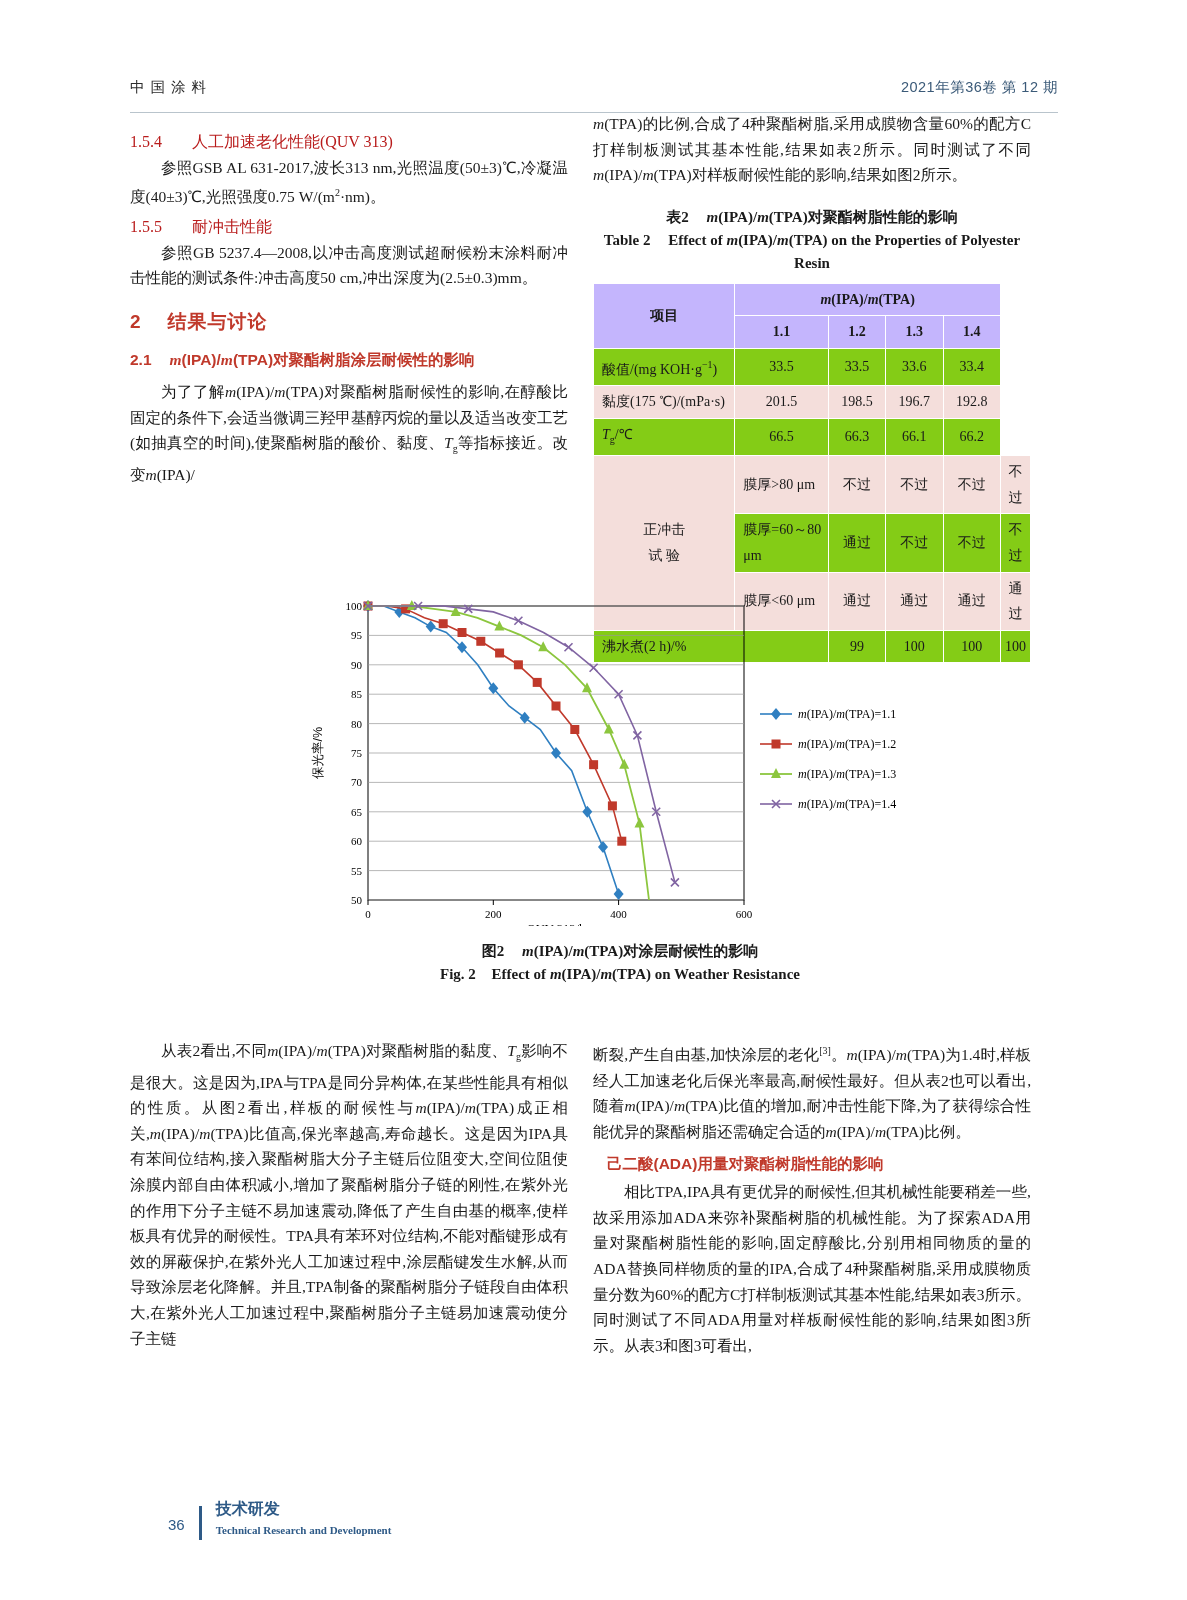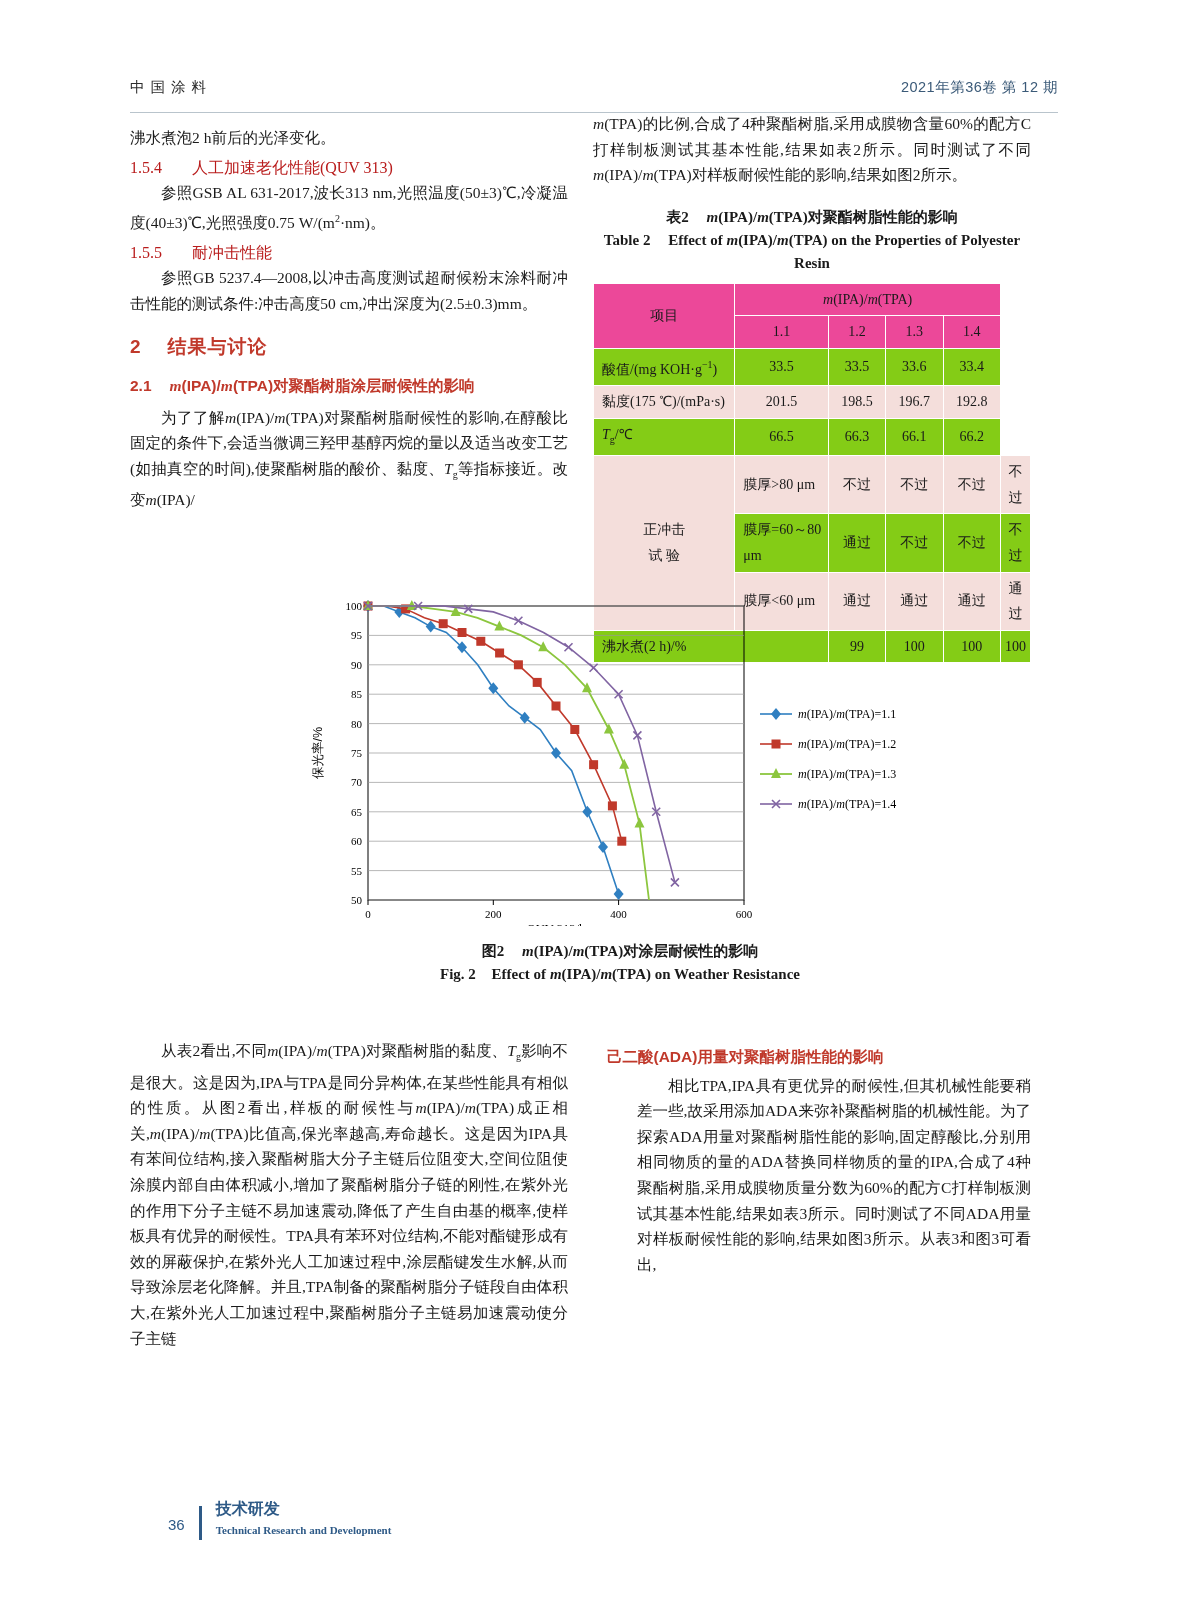--- a/index.html
+++ b/index.html
@@ -30,21 +30,21 @@
   .h4{color:#b91c1c;font-size:16px;}
   i{font-family:"Liberation Serif",serif;}
   .sub{font-size:10px;vertical-align:sub;}
   .sup{font-size:10px;vertical-align:super;}
 
   
   .tbl-cap{font-size:15px;text-align:center;line-height:23px;}
   .tbl-cap b{font-weight:bold;margin-top:16px;}
   table.data{border-collapse:collapse;width:438px;font-size:14px;font-family:"Liberation Serif",serif;}
   table.data td,table.data th{border:1px solid #ffffff;padding:3px 4px;text-align:center;vertical-align:middle;}
-  table.data .hd{background:#ec4899;font-weight:normal;}
+  table.data .hd{background:#c4b5fd;font-weight:bold;}
   table.data .odd{background:#f4dedb;}
   table.data .even{background:#84cc16;}
   table.data .lcell{text-align:left;padding-left:8px;}
 
   
   .figcap{font-size:15px;text-align:center;line-height:23px;}
 
   
   .footer{position:absolute;left:130px;bottom:60px;width:928px;}
   .pg-no{font-family:"Liberation Sans",sans-serif;font-size:15px;color:#2e5a87;font-weight:normal;margin-left:38px;}
@@ -56,21 +56,20 @@
 <body>
 
 <div class="page">
 
   <div class="hdr">
     <div class="hdr-left">中 国 涂 料</div>
     <div class="hdr-right">2021年第36卷   第 12 期</div>
   </div>
 
   <div class="col col-l" style="top:125px;">
-    <p>沸水煮泡2 h前后的光泽变化。</p>
 
     <p style="margin-top:4px;">
       <span class="h4">1.5.4</span>
       <span class="h4" style="padding-left:26px;">人工加速老化性能(QUV 313)</span>
     </p>
     <p class="ind">
       参照GSB AL 631-2017,波长313 nm,光照温度(50±3)℃,冷凝温度(40±3)℃,光照强度0.75 W/(m<span class="sup">2</span>·nm)。
     </p>
 
     <p style="margin-top:4px;">
@@ -314,25 +313,28 @@
     </div>
   </div>
 
   <div class="col col-l" style="top:1038px;">
     <p class="ind">
       从表2看出,不同<i>m</i>(IPA)/<i>m</i>(TPA)对聚酯树脂的黏度、<i>T</i><span class="sub">g</span>影响不是很大。这是因为,IPA与TPA是同分异构体,在某些性能具有相似的性质。从图2看出,样板的耐候性与<i>m</i>(IPA)/<i>m</i>(TPA)成正相关,<i>m</i>(IPA)/<i>m</i>(TPA)比值高,保光率越高,寿命越长。这是因为IPA具有苯间位结构,接入聚酯树脂大分子主链后位阻变大,空间位阻使涂膜内部自由体积减小,增加了聚酯树脂分子链的刚性,在紫外光的作用下分子主链不易加速震动,降低了产生自由基的概率,使样板具有优异的耐候性。TPA具有苯环对位结构,不能对酯键形成有效的屏蔽保护,在紫外光人工加速过程中,涂层酯键发生水解,从而导致涂层老化降解。并且,TPA制备的聚酯树脂分子链段自由体积大,在紫外光人工加速过程中,聚酯树脂分子主链易加速震动使分子主链
     </p>
   </div>
 
   <div class="col col-r" style="top:1038px;">
+    <p>
+      断裂,产生自由基,加快涂层的老化<span class="sup">[3]</span>。<i>m</i>(IPA)/<i>m</i>(TPA)为1.4时,样板经人工加速老化后保光率最高,耐候性最好。但从表2也可以看出,随着<i>m</i>(IPA)/<i>m</i>(TPA)比值的增加,耐冲击性能下降,为了获得综合性能优异的聚酯树脂还需确定合适的<i>m</i>(IPA)/<i>m</i>(TPA)比例。
+    </p>
     <p style="margin-top:6px;">
       <span class="h3"></span>
       <span class="h3" style="padding-left:14px;">己二酸(ADA)用量对聚酯树脂性能的影响</span>
     </p>
-    <p class="ind" style="margin-top:3px;margin-left:44px;">相比TPA,IPA具有更优异的耐候性,但其机械性能要稍差一些,故采用添加ADA来弥补聚酯树脂的机械性能。为了探索ADA用量对聚酯树脂性能的影响,固定醇酸比,分别用相同物质的量的ADA替换同样物质的量的IPA,合成了4种聚酯树脂,采用成膜物质量分数为60%的配方C打样制板测试其基本性能,结果如表3所示。同时测试了不同ADA用量对样板耐候性能的影响,结果如图3所示。从表3和图3可看出,</p>
+    <p class="ind" style="margin-top:3px;">相比TPA,IPA具有更优异的耐候性,但其机械性能要稍差一些,故采用添加ADA来弥补聚酯树脂的机械性能。为了探索ADA用量对聚酯树脂性能的影响,固定醇酸比,分别用相同物质的量的ADA替换同样物质的量的IPA,合成了4种聚酯树脂,采用成膜物质量分数为60%的配方C打样制板测试其基本性能,结果如表3所示。同时测试了不同ADA用量对样板耐候性能的影响,结果如图3所示。从表3和图3可看出,</p>
   </div>
 
   <div class="footer">
     <span class="pg-no">36</span>
     <span class="foot-bar"></span>
     <span style="display:inline-block;vertical-align:-4px;">
       <span class="foot-t1">技术研发</span><br>
       <span class="foot-t2">Technical Research and Development</span>
     </span>
   </div>

